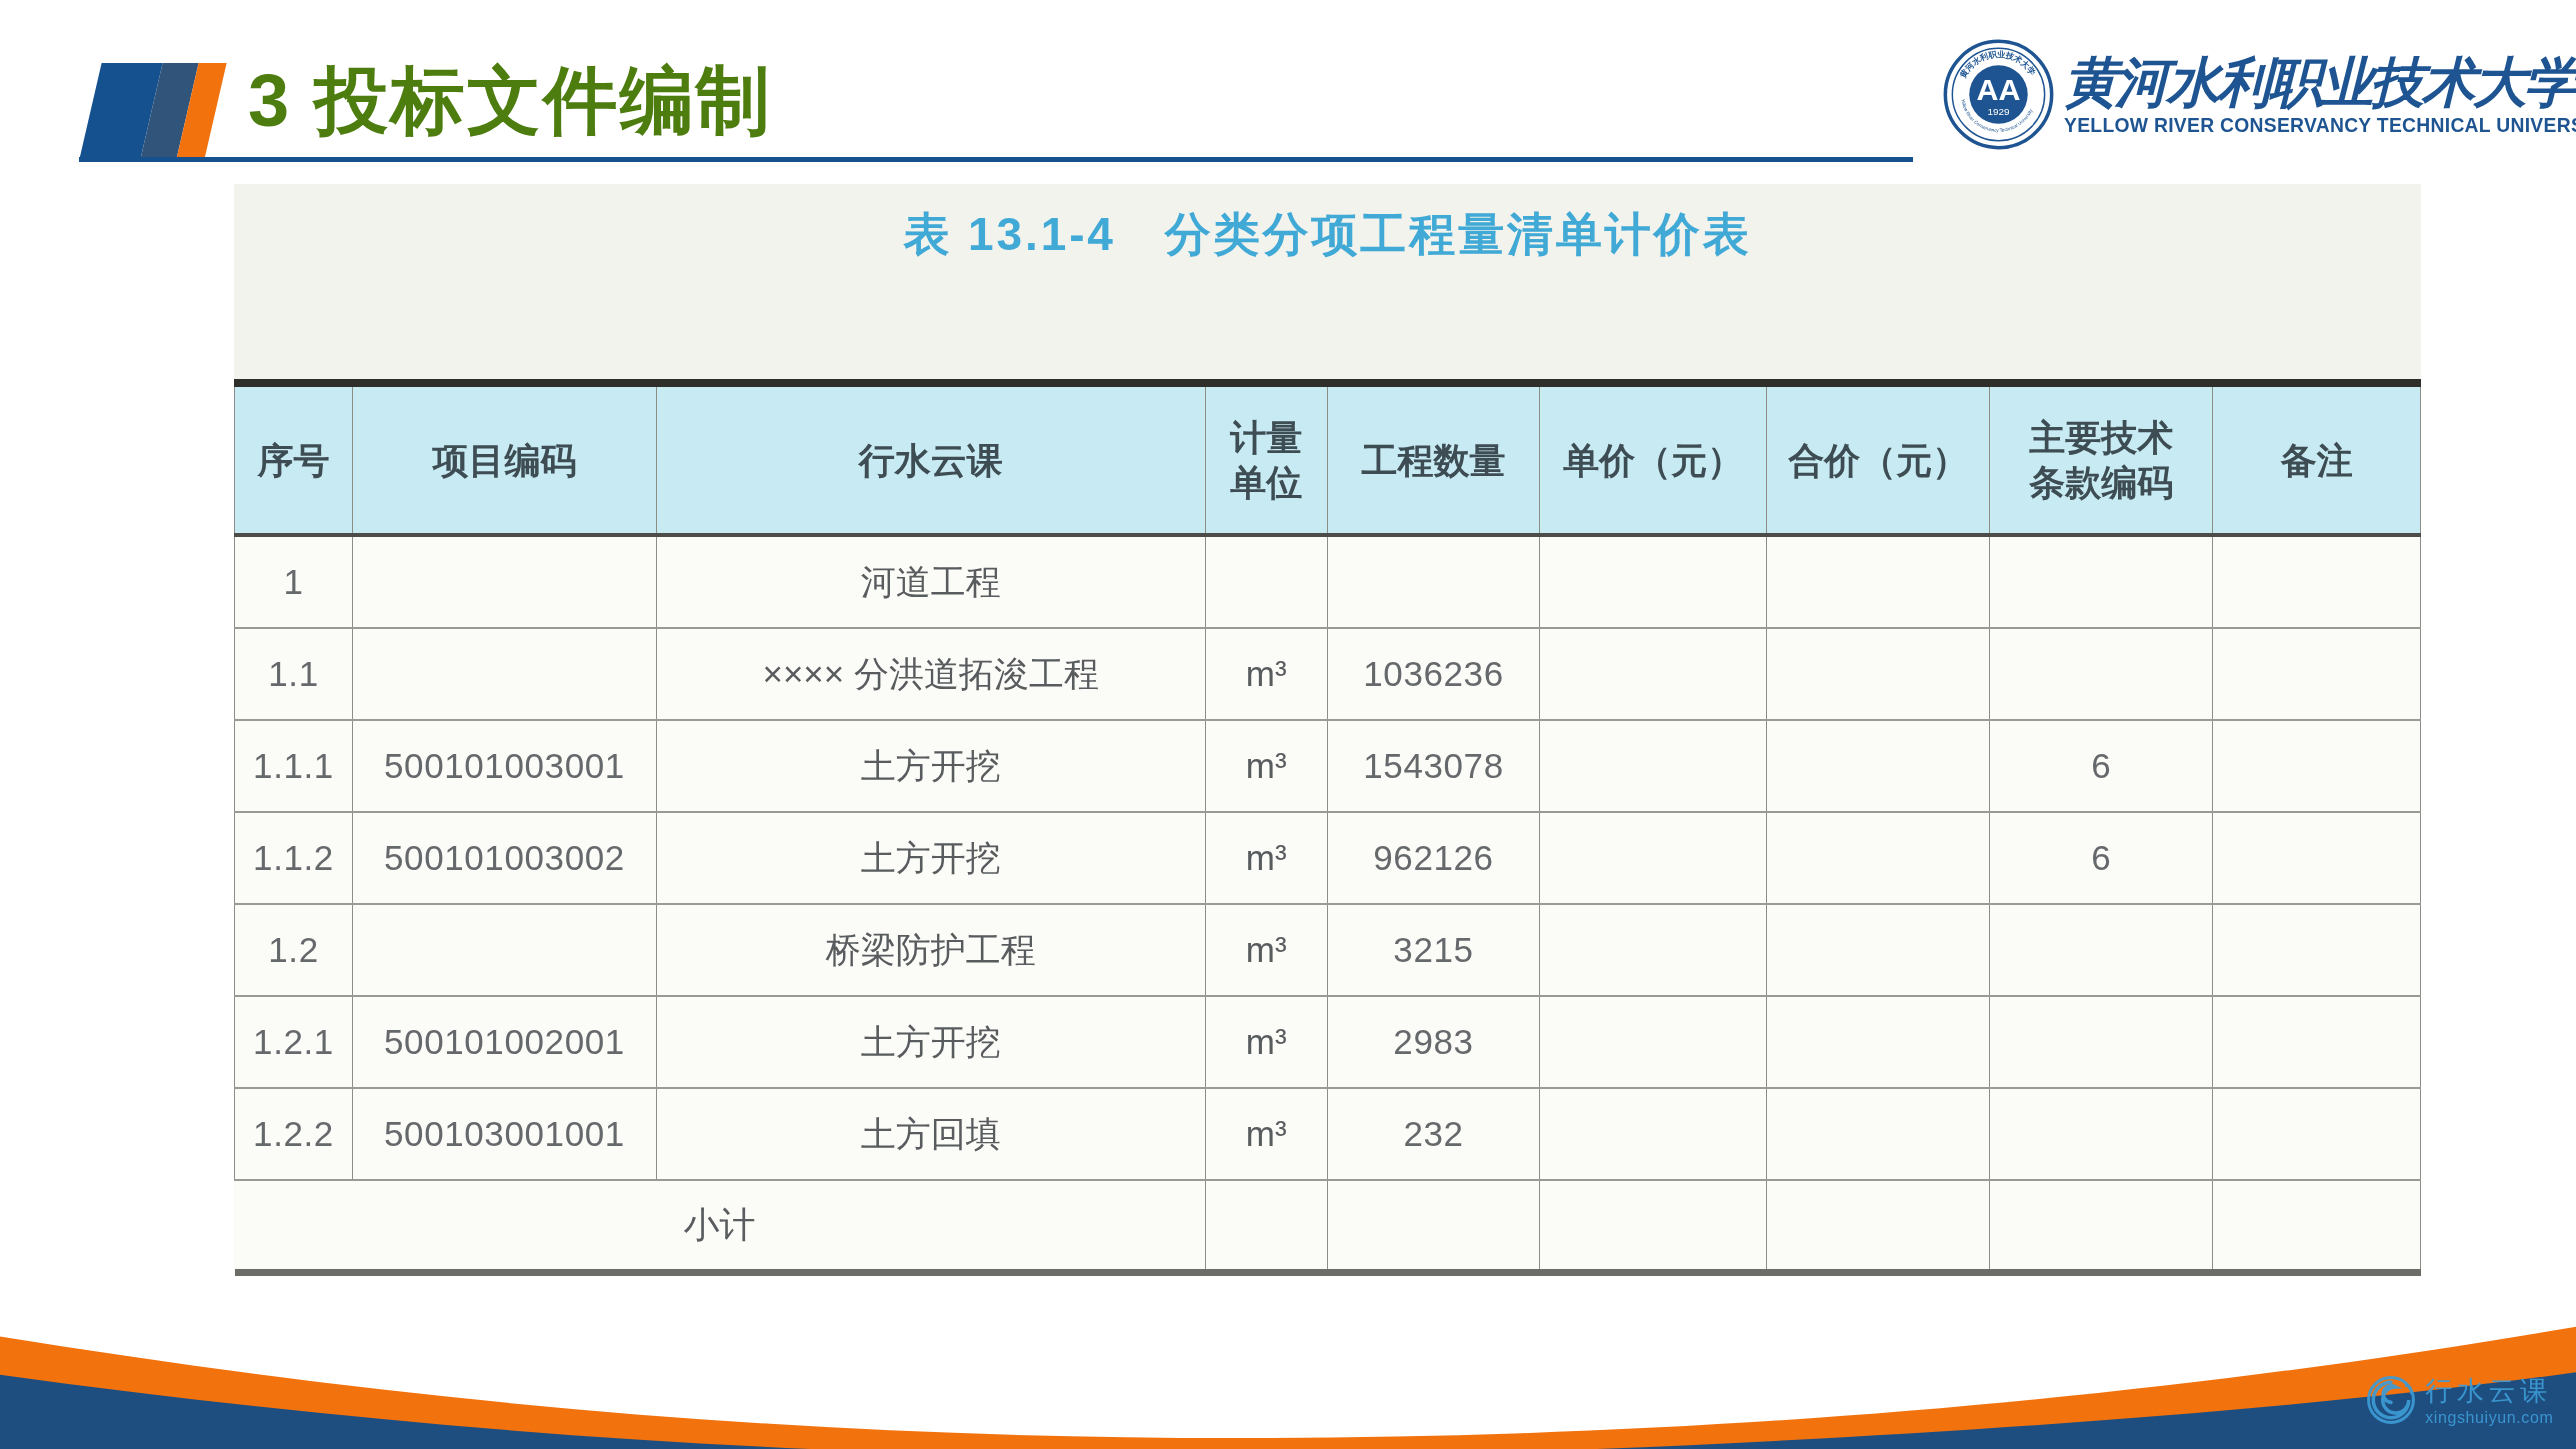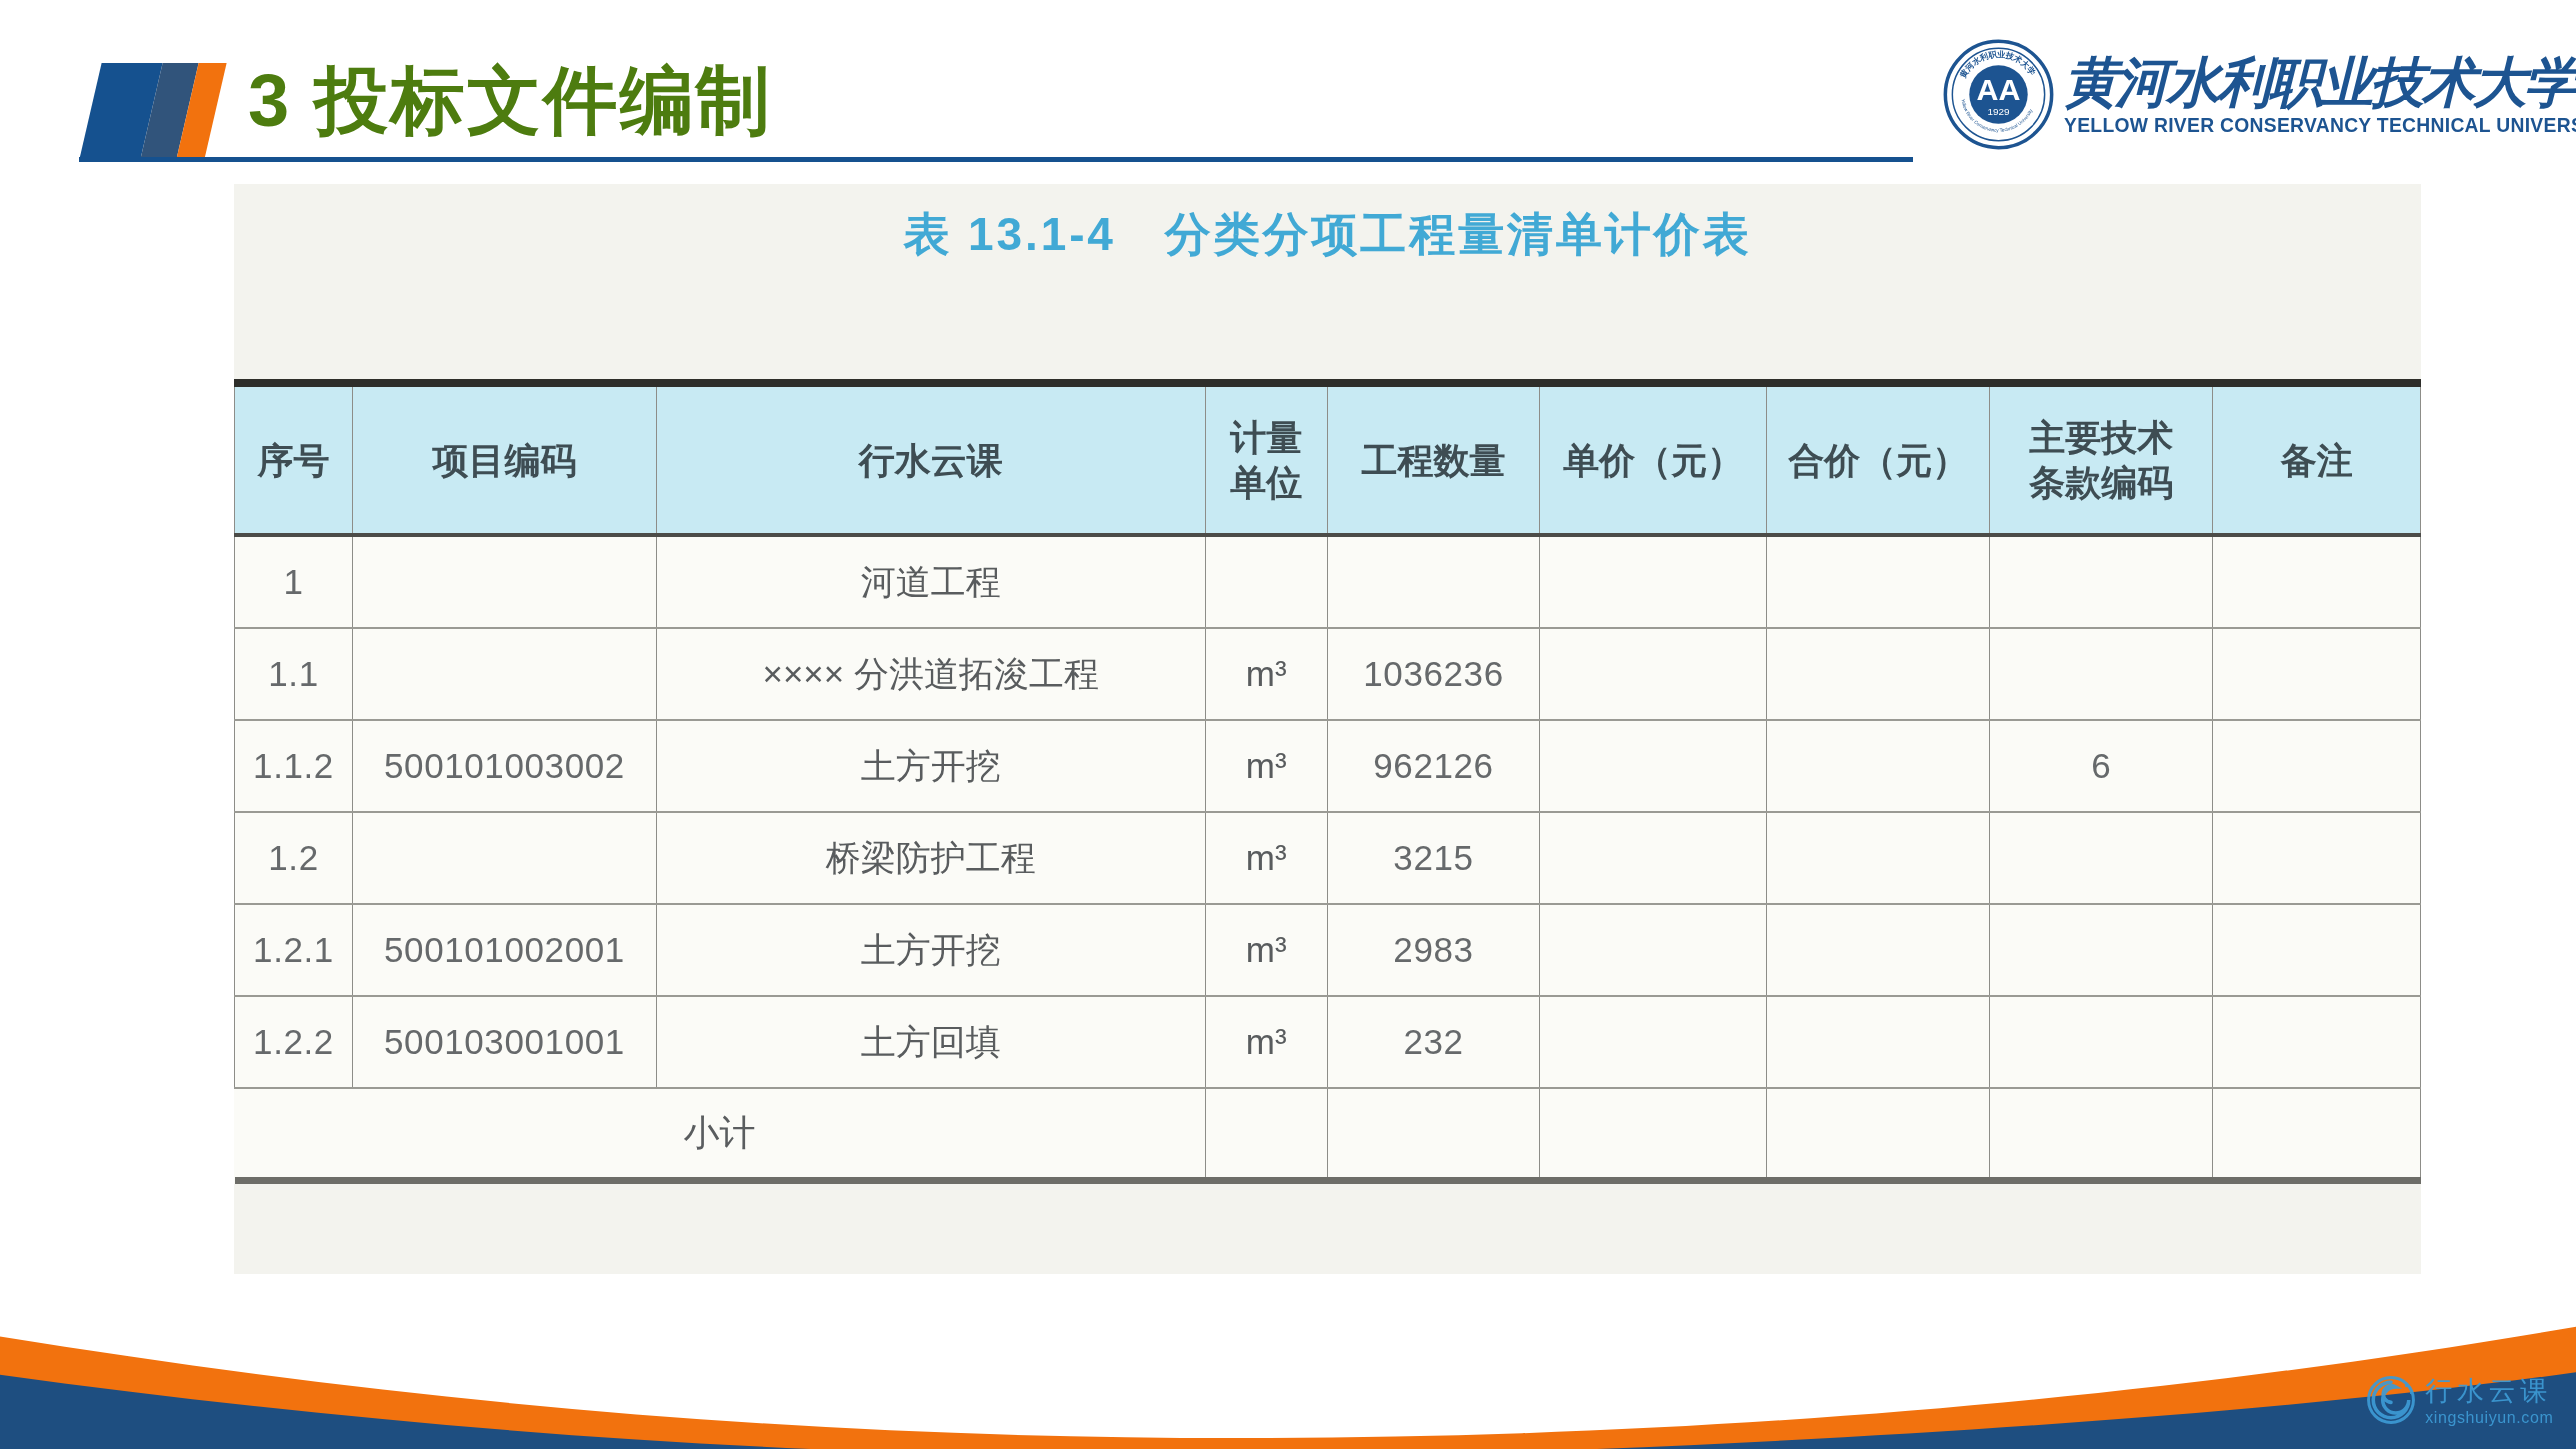--- a/index.html
+++ b/index.html
@@ -175,20 +175,31 @@
           <td class="num"></td>
           <td>×××× 分洪道拓浚工程</td>
           <td>m³</td>
           <td class="num">1036236</td>
           <td class="num"></td>
           <td class="num"></td>
           <td class="num"></td>
           <td></td>
         </tr>
         <tr>
+          <td class="num">1.1.1</td>
+          <td class="num">500101003001</td>
+          <td>土方开挖</td>
+          <td>m³</td>
+          <td class="num">1543078</td>
+          <td class="num"></td>
+          <td class="num"></td>
+          <td class="num">6</td>
+          <td></td>
+        </tr>
+        <tr>
           <td class="num">1.1.2</td>
           <td class="num">500101003002</td>
           <td>土方开挖</td>
           <td>m³</td>
           <td class="num">962126</td>
           <td class="num"></td>
           <td class="num"></td>
           <td class="num">6</td>
           <td></td>
         </tr>

